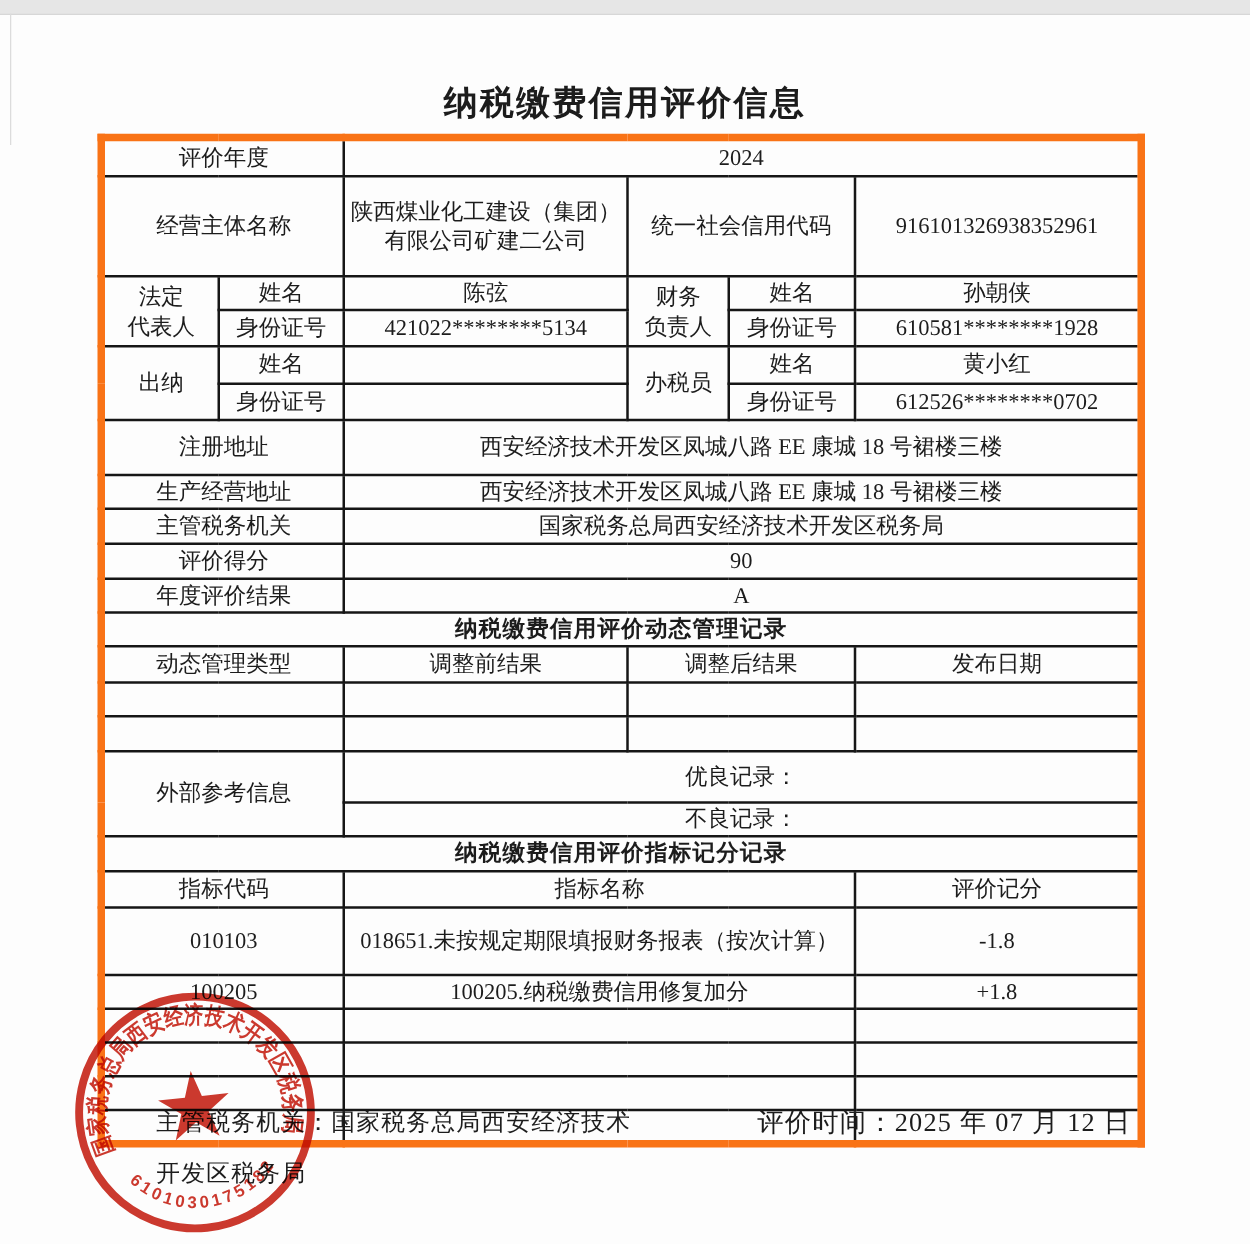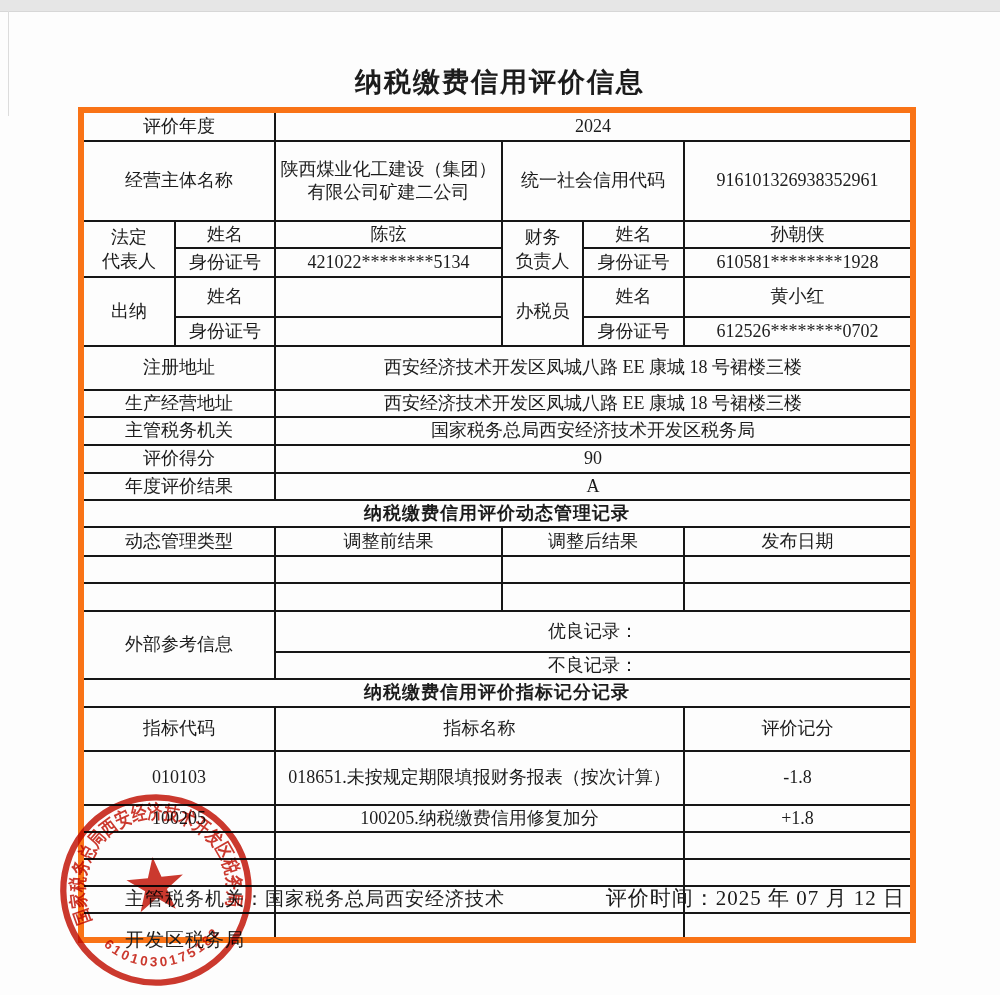--- a/index.html
+++ b/index.html
@@ -88,21 +88,21 @@
     <td>姓名</td>
     <td>孙朝侠</td>
   </tr>
   <tr style="height:29px">
     <td>身份证号</td>
     <td>421022********5134</td>
     <td>身份证号</td>
     <td>610581********1928</td>
   </tr>
 
-  <tr style="height:40px">
+  <tr style="height:30px">
     <td rowspan="2">出纳</td>
     <td>姓名</td>
     <td></td>
     <td rowspan="2">办税员</td>
     <td>姓名</td>
     <td>黄小红</td>
   </tr>
   <tr style="height:29px">
     <td>身份证号</td>
     <td></td>
@@ -157,21 +157,21 @@
     <td colspan="2" rowspan="2">外部参考信息</td>
     <td colspan="4" class="left">优良记录：</td>
   </tr>
   <tr style="height:27px">
     <td colspan="4" class="left">不良记录：</td>
   </tr>
 
   <tr style="height:28px">
     <td colspan="6" class="sec">纳税缴费信用评价指标记分记录</td>
   </tr>
-  <tr style="height:44px">
+  <tr style="height:29px">
     <td colspan="2">指标代码</td>
     <td colspan="3">指标名称</td>
     <td>评价记分</td>
   </tr>
   <tr style="height:54px">
     <td colspan="2">010103</td>
     <td colspan="3" class="ind-name">018651.未按规定期限填报财务报表（按次计算）</td>
     <td>-1.8</td>
   </tr>
   <tr style="height:27px">

